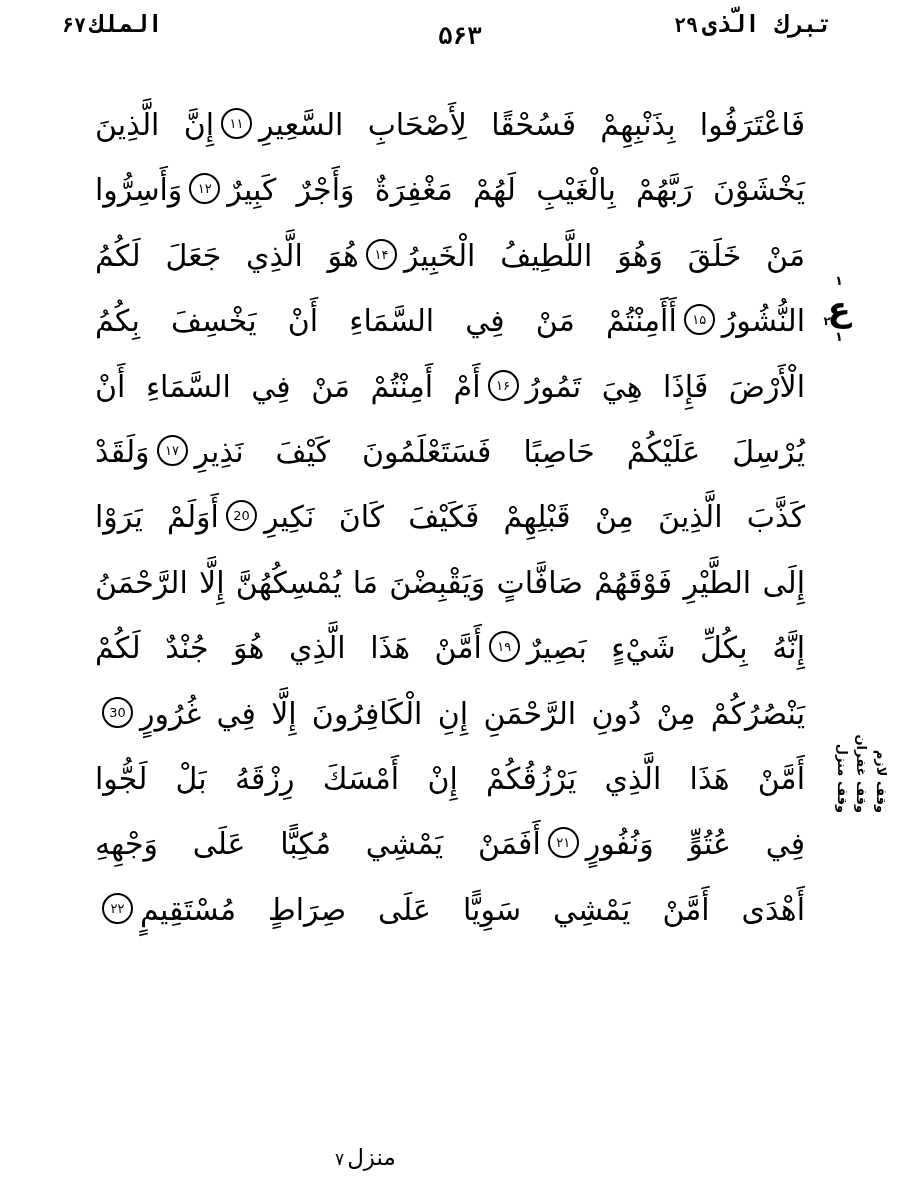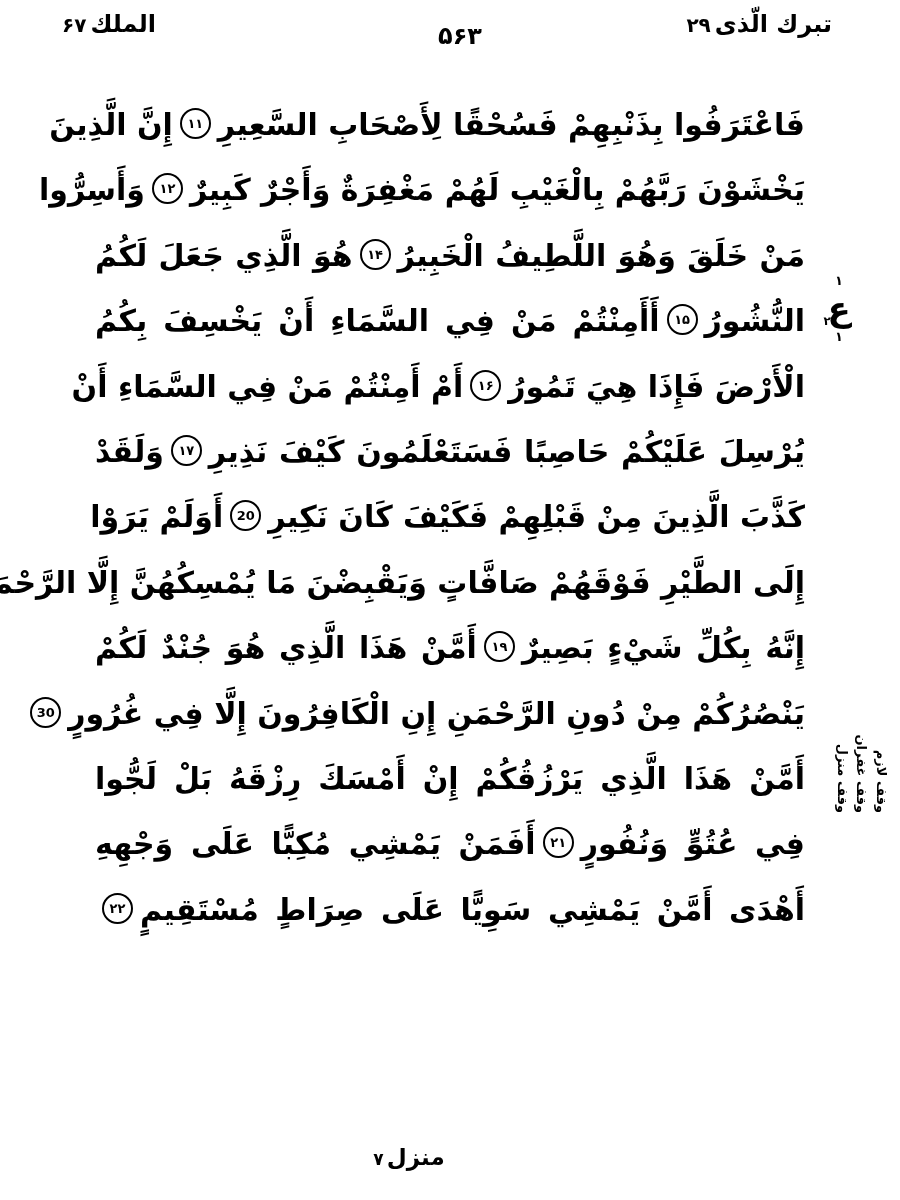--- a/index.html
+++ b/index.html
@@ -19,39 +19,40 @@
   }
 
   
   .h-item {
     position: absolute;
     top: 10px;
     font-size: 24px;
     font-weight: bold;
     white-space: nowrap;
     direction: rtl;
+    font-family: Liberation Mono, monospace;
   }
   .h-juz   { right: 68px; }
   .h-page  { left: 460px; top: 22px; transform: translateX(-50%); }
   .h-surah { left: 62px; }
   .h-num { font-size: 20px; margin-right: 4px; }
 
   
   .text-block {
     position: absolute;
     top: 92px;
     right: 95px;
     width: 710px;
     direction: rtl;
   }
   .quran-line {
     height: 65.4px;
     line-height: 65.4px;
     font-size: 30px;
-    font-weight: bold;
+    font-weight: normal;
     white-space: nowrap;
     text-align: justify;
     text-align-last: justify;
     overflow: visible;
   }
   .ayah-text { letter-spacing: 0; }
   .verse-badge {
     display: inline-flex;
     align-items: center;
     justify-content: center;
@@ -109,26 +110,26 @@
     text-align: right;
     font-size: 13px;
     font-weight: bold;
     line-height: 1.5;
     white-space: nowrap;
   }
 
   
   .footer {
     position: absolute;
-    left: 344px;
+    left: 335px;
     top: 1144px;
     width: 130px;
-    text-align: center;
+    text-align: left;
     font-size: 23px;
-    font-weight: bold;
+    font-weight: normal;
     direction: rtl;
     white-space: nowrap;
   }
   .footer .h-num { font-size: 17px; margin-right: 3px; }
 </style>
 </head>
 <body>
 
 <div class="page">
 

